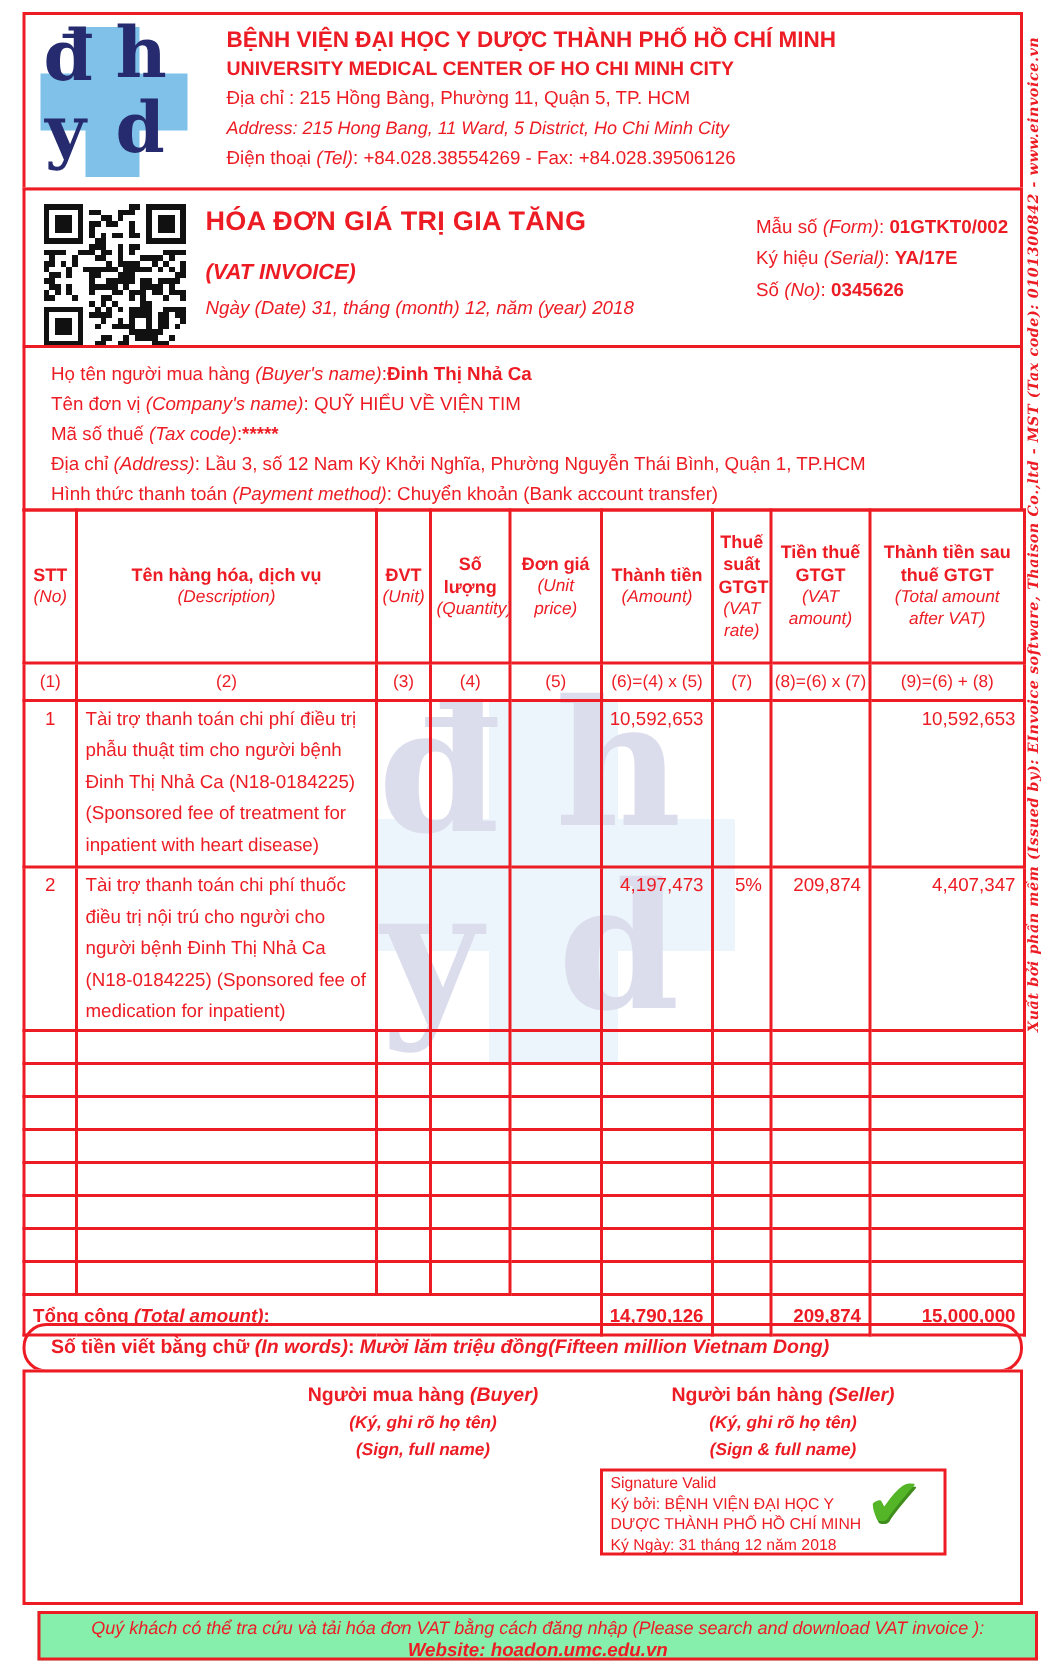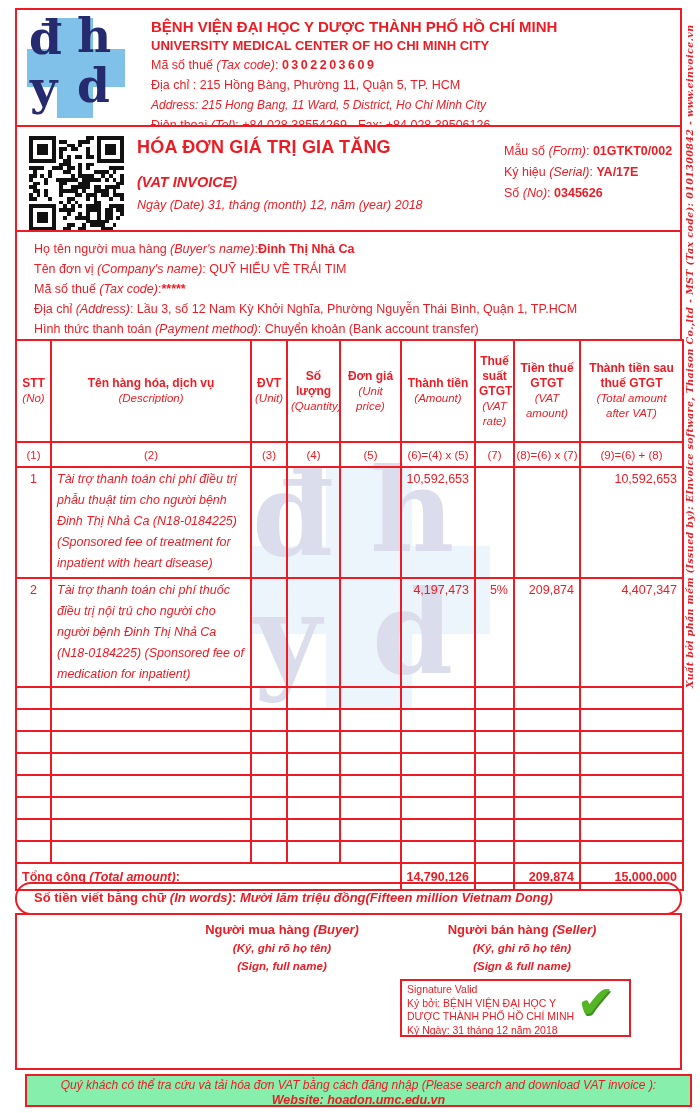--- a/index.html
+++ b/index.html
@@ -64,21 +64,21 @@
   
   #items{position:absolute;left:15px;top:339px;width:667px;border-collapse:collapse;table-layout:fixed;}
   #items th,#items td{border:2px solid var(--red);padding:1px 3px;color:var(--red);overflow:hidden;}
   #items th{font-weight:normal;vertical-align:middle;text-align:center;}
   #items .th-vn{font-weight:bold;font-size:12px;display:block;line-height:15px;}
   #items .th-en{font-style:italic;font-size:11.5px;display:block;line-height:15px;}
   #items thead tr:first-child{height:102px;}
   #items .idx-row td{height:25px;text-align:center;font-size:11.5px;padding:0 1px;}
   #items .item-row td{vertical-align:top;font-size:12.5px;line-height:21px;}
   #items .item-row .c-no{text-align:center;}
-  #items .item-row .c-desc{text-align:left;padding-left:5px;padding-right:4px;font-style:italic;}
+  #items .item-row .c-desc{text-align:left;padding-left:5px;padding-right:4px;}
   #items .num{text-align:right;padding-right:5px;}
   #row-1{height:111px;}
   #row-2{height:104px;}
   #items .empty-row td{height:22px;}
   #items .total-row td{height:27px;font-size:12.5px;vertical-align:middle;}
   #items .total-row .t-label{text-align:left;padding-left:5px;font-weight:bold;}
   #items .total-row .num{font-weight:bold;}
 
   
   #box-words{left:15px;top:882px;width:667px;height:33px;background:transparent;padding:6px 0 0 17px;font-size:13px;white-space:nowrap;border-radius:16px;}
@@ -114,21 +114,20 @@
       <div class="cross-v"></div>
       <div class="cross-h"></div>
       <span class="lg l1">đ</span>
       <span class="lg l2">h</span>
       <span class="lg l3">y</span>
       <span class="lg l4">d</span>
     </div>
     <div id="header-text">
       <div class="hline" id="org-vn">BỆNH VIỆN ĐẠI HỌC Y DƯỢC THÀNH PHỐ HỒ CHÍ MINH</div>
       <div class="hline" id="org-en">UNIVERSITY MEDICAL CENTER OF HO CHI MINH CITY</div>
-      <div class="hline"><span>Mã số thuế </span><span class="it">(Tax code)</span><span>: </span><span id="tax-value">0302203609</span></div>
       <div class="hline">Địa chỉ : 215 Hồng Bàng, Phường 11, Quận 5, TP. HCM</div>
       <div class="hline" id="addr-en">Address: 215 Hong Bang, 11 Ward, 5 District, Ho Chi Minh City</div>
       <div class="hline"><span>Điện thoại </span><span class="it">(Tel)</span><span>: +84.028.38554269   -   Fax: +84.028.39506126</span></div>
     </div>
   </div>
 
   <div class="box" id="box-title">
     <svg id="qr" viewBox="0 0 25 25" shape-rendering="crispEdges">
         <rect x="15" y="0" width="1" height="1" fill="#111"></rect>
         <rect x="16" y="0" width="1" height="1" fill="#111"></rect>
@@ -357,21 +356,21 @@
     </div>
     <div id="title-meta">
       <div><span>Mẫu số </span><span class="it">(Form)</span><span>: </span><span class="bold">01GTKT0/002</span></div>
       <div><span>Ký hiệu </span><span class="it">(Serial)</span><span>: </span><span class="bold">YA/17E</span></div>
       <div><span>Số </span><span class="it">(No)</span><span>: </span><span class="bold">0345626</span></div>
     </div>
   </div>
 
   <div class="box" id="box-buyer">
     <div class="bline"><span>Họ tên người mua hàng </span><span class="it">(Buyer's name)</span><span>:</span><span class="bold">Đinh Thị Nhả Ca</span></div>
-    <div class="bline"><span>Tên đơn vị </span><span class="it">(Company's name)</span><span>: </span><span>QUỸ HIỂU VỀ TRÁI TIM</span></div>
+    <div class="bline"><span>Tên đơn vị </span><span class="it">(Company's name)</span><span>: </span><span>QUỸ HIỂU VỀ VIỆN TIM</span></div>
     <div class="bline"><span>Mã số thuế </span><span class="it">(Tax code)</span><span>:</span><span class="bold">*****</span></div>
     <div class="bline"><span>Địa chỉ </span><span class="it">(Address)</span><span>: </span><span>Lầu 3, số 12 Nam Kỳ Khởi Nghĩa, Phường Nguyễn Thái Bình, Quận 1, TP.HCM</span></div>
     <div class="bline"><span>Hình thức thanh toán </span><span class="it">(Payment method)</span><span>: </span><span>Chuyển khoản (Bank account transfer)</span></div>
   </div>
 
   <div class="logo" id="watermark">
     <div class="cross-v"></div>
     <div class="cross-h"></div>
     <span class="lg l1">đ</span>
     <span class="lg l2">h</span>

